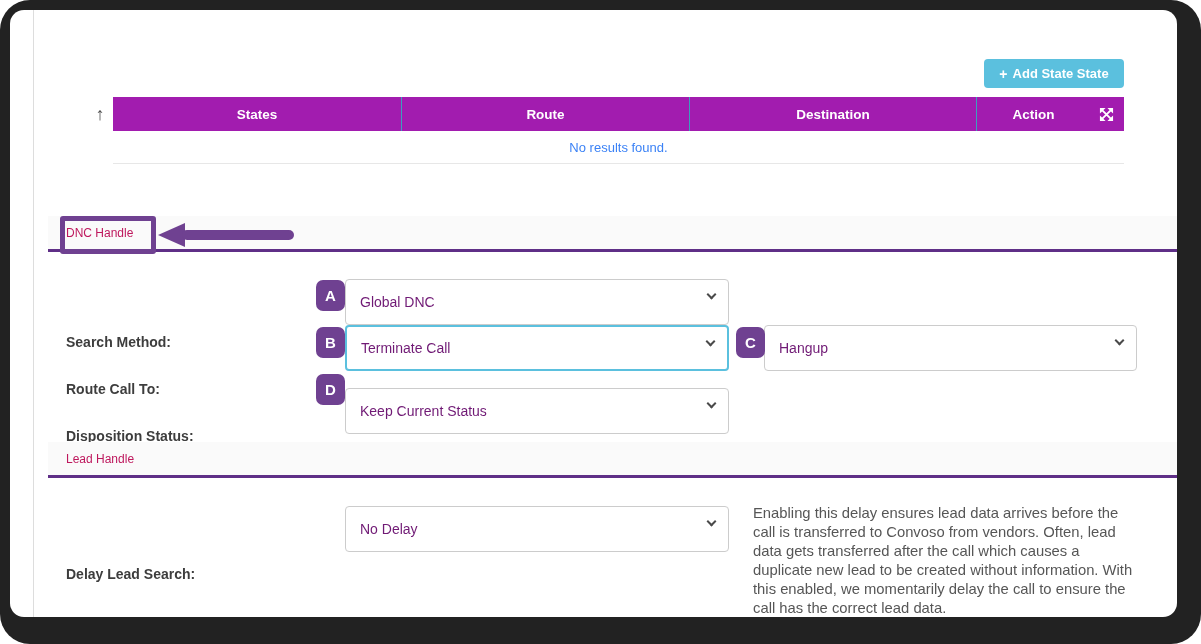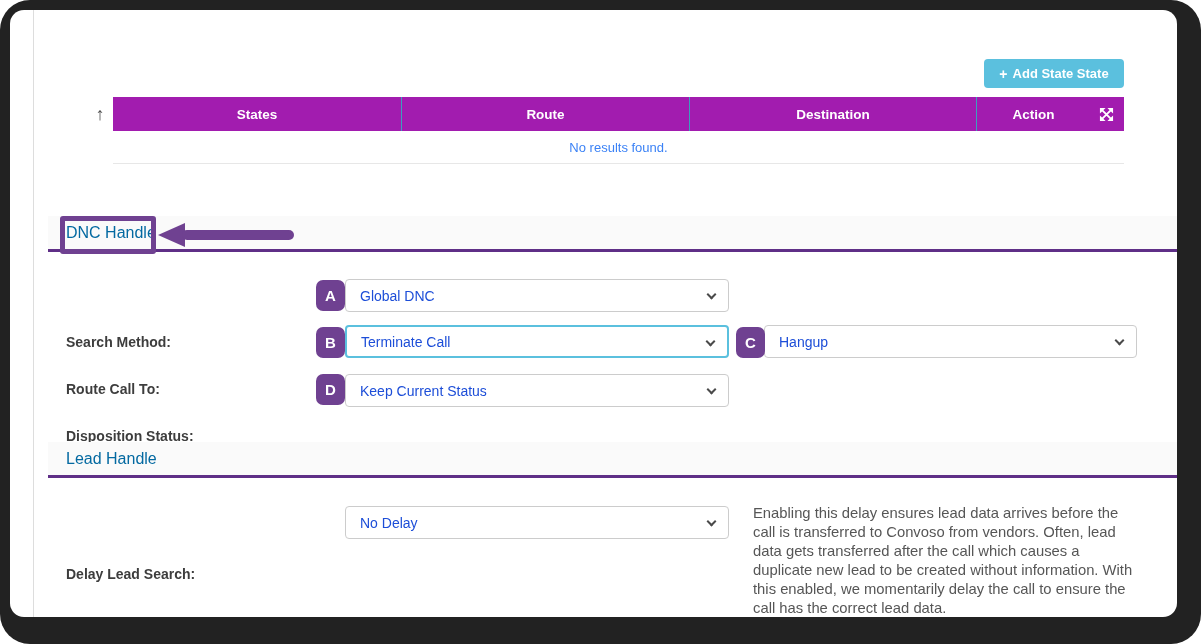--- a/index.html
+++ b/index.html
@@ -20,32 +20,32 @@
   .thead { display:flex; height:34px; background:#a21caf; }
   .th { color:#fff; font-size:13.5px; font-weight:bold; display:flex; align-items:center; justify-content:center; }
   .th.b { border-right:1px solid #3d9fbd; }
   .th-states { width:289px; } .th-route { width:288px; } .th-dest { width:287px; } .th-action { width:113px; }
   .th-icon { width:33px; display:flex; align-items:center; justify-content:center; cursor:pointer; }
   .trow { height:33px; border-bottom:1px solid #e7e7e7; display:flex; align-items:center; justify-content:center;
     font-size:13px; color:#3b82f6; }
 
   .section-bar { position:absolute; left:38px; width:1129px; height:36px; background:#fafafa;
     border-bottom:3px solid #5f2f87; display:flex; align-items:center; }
-  .section-bar .title { color:#0369a1; font-size:16px; padding-left:18px; }
+  .section-bar .title { color:#be185d; font-size:12px; padding-left:18px; }
   .bar-dnc { top:206px; } .bar-lead { top:432px; }
 
   .callout-box { position:absolute; left:50px; top:206px; width:96px; height:38px;
     border:5px solid #6f4191; border-radius:3px; background:transparent; pointer-events:none; }
   .callout-arrow { position:absolute; left:148px; top:212px; pointer-events:none; }
 
   .field-label { position:absolute; left:56px; font-size:14px; font-weight:bold; color:#3d3d3d;margin-top:48px; }
   .badge { position:absolute; width:29px; height:31px; background:#6f4191; border-radius:7px; color:#fff;
     font-size:15px; font-weight:bold; display:flex; align-items:center; justify-content:center; z-index:2; }
-  .sel { position:absolute; height:33px; background:#fff; border:1px solid #ccc; border-radius:4px;
-    font-size:14px; color:#1d4ed8; display:flex; align-items:center; padding-left:14px; cursor:pointer; }
+  .sel { position:absolute; height:46px; background:#fff; border:1px solid #ccc; border-radius:4px;
+    font-size:14px; color:#701a75; display:flex; align-items:center; padding-left:14px; cursor:pointer; }
   .sel .chev { position:absolute; right:13px; top:11px; width:7px; height:7px;
     border-right:2px solid #4a4a4a; border-bottom:2px solid #4a4a4a; transform:rotate(45deg); }
   .sel.focused { border:2px solid #5bc0de; }
 
   .help { position:absolute; left:743px; top:494px; width:382px; font-size:14.8px; line-height:19px; color:#565656; }
 </style>
 </head>
 <body>
 
 <div class="frame">
@@ -103,21 +103,21 @@
       <span class="chev"></span>
     </div>
     <div class="badge" style="left:726px; top:317px">C</div>
     <div class="sel" style="left:754px; top:315px; width:373px">
       <span>Hangup</span>
       <span class="chev"></span>
     </div>
 
     <div class="field-label" style="top:370px">Disposition Status:</div>
     <div class="badge" style="left:306px; top:364px">D</div>
-    <div class="sel" style="left:335px; top:364px; width:384px">
+    <div class="sel" style="left:335px; top:378px; width:384px">
       <span>Keep Current Status</span>
       <span class="chev"></span>
     </div>
 
     <div class="section-bar bar-lead">
       <span class="title">Lead Handle</span>
     </div>
 
     <div class="field-label" style="top:508px">Delay Lead Search:</div>
     <div class="sel" style="left:335px; top:496px; width:384px">

